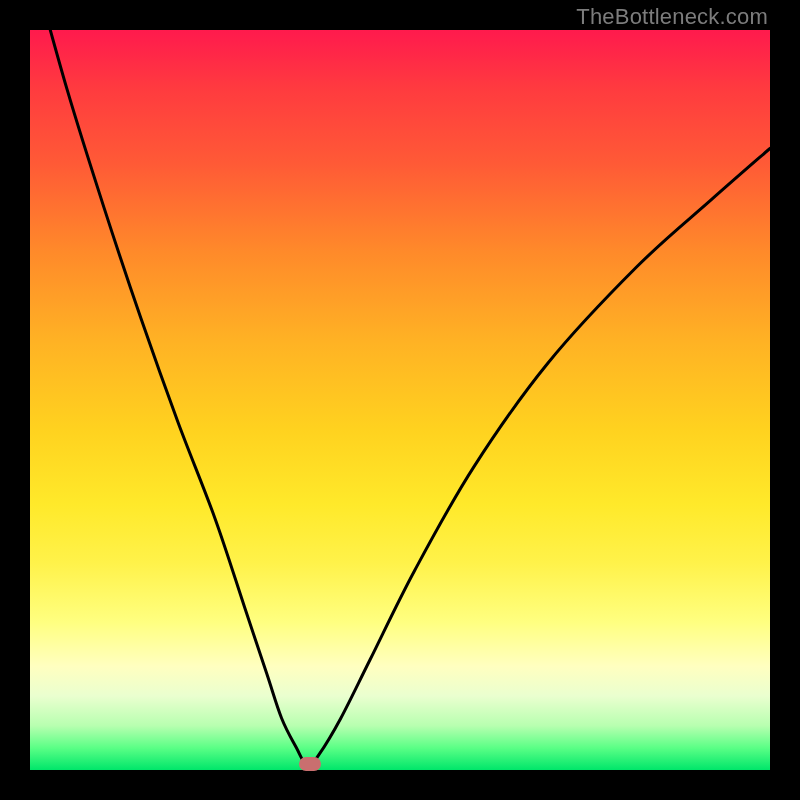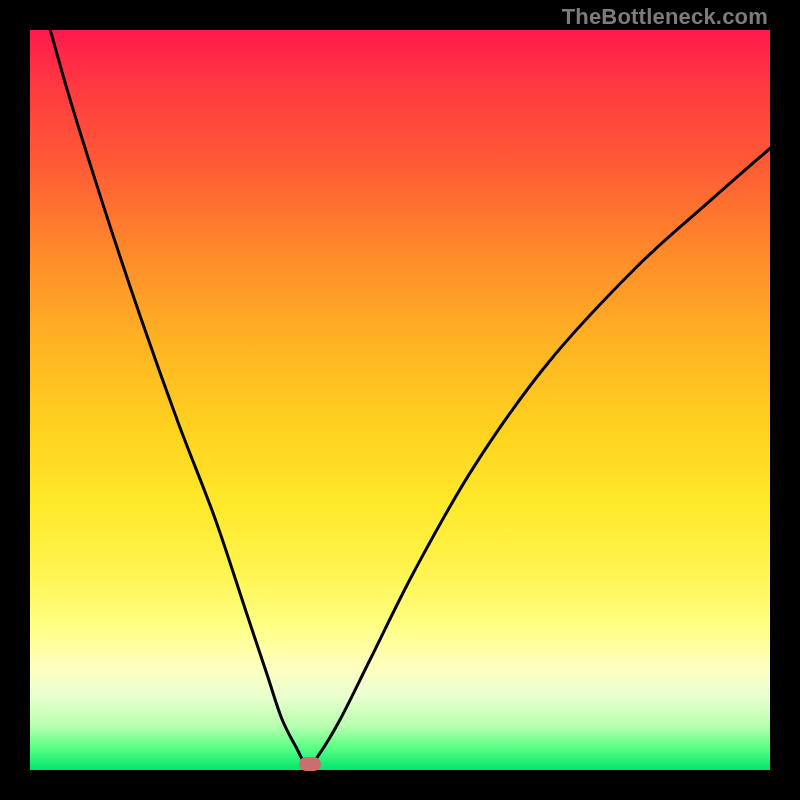--- a/index.html
+++ b/index.html
@@ -48,21 +48,21 @@
     top: 0;
     width: 740px;
     height: 740px;
   }
   .watermark {
     position: absolute;
     top: 4px;
     right: 32px;
     color: #7c7c7c;
     font-size: 22px;
-    font-weight: 700;
+    font-weight: 400;
     letter-spacing: 0.2px;
     user-select: none;
   }
   .marker {
     position: absolute;
     width: 22px;
     height: 14px;
     border-radius: 7px;
     background: #c96f6f;
     transform: translate(-50%, -50%);

